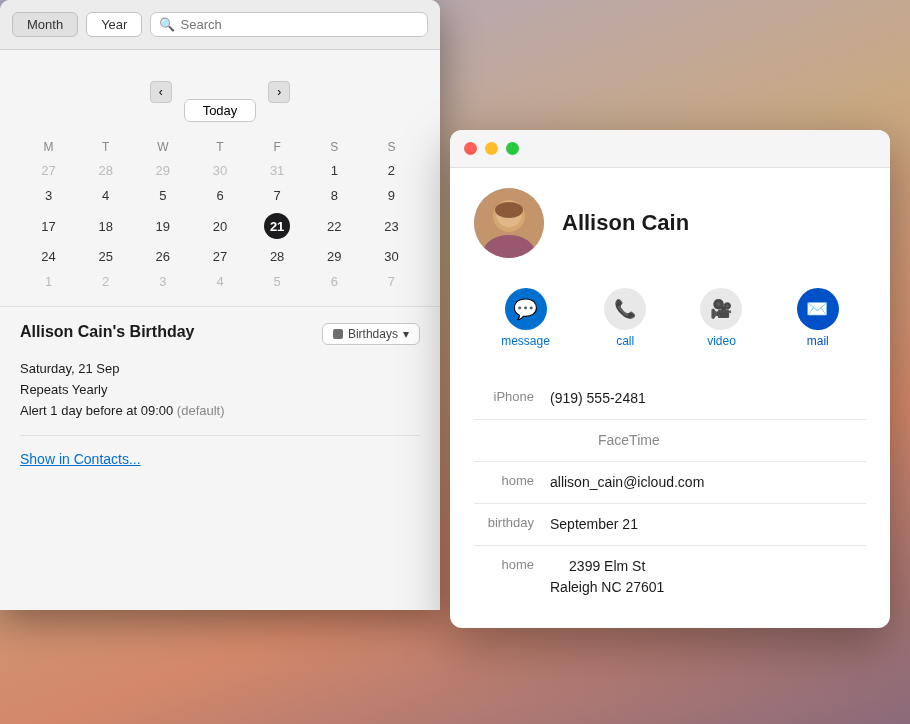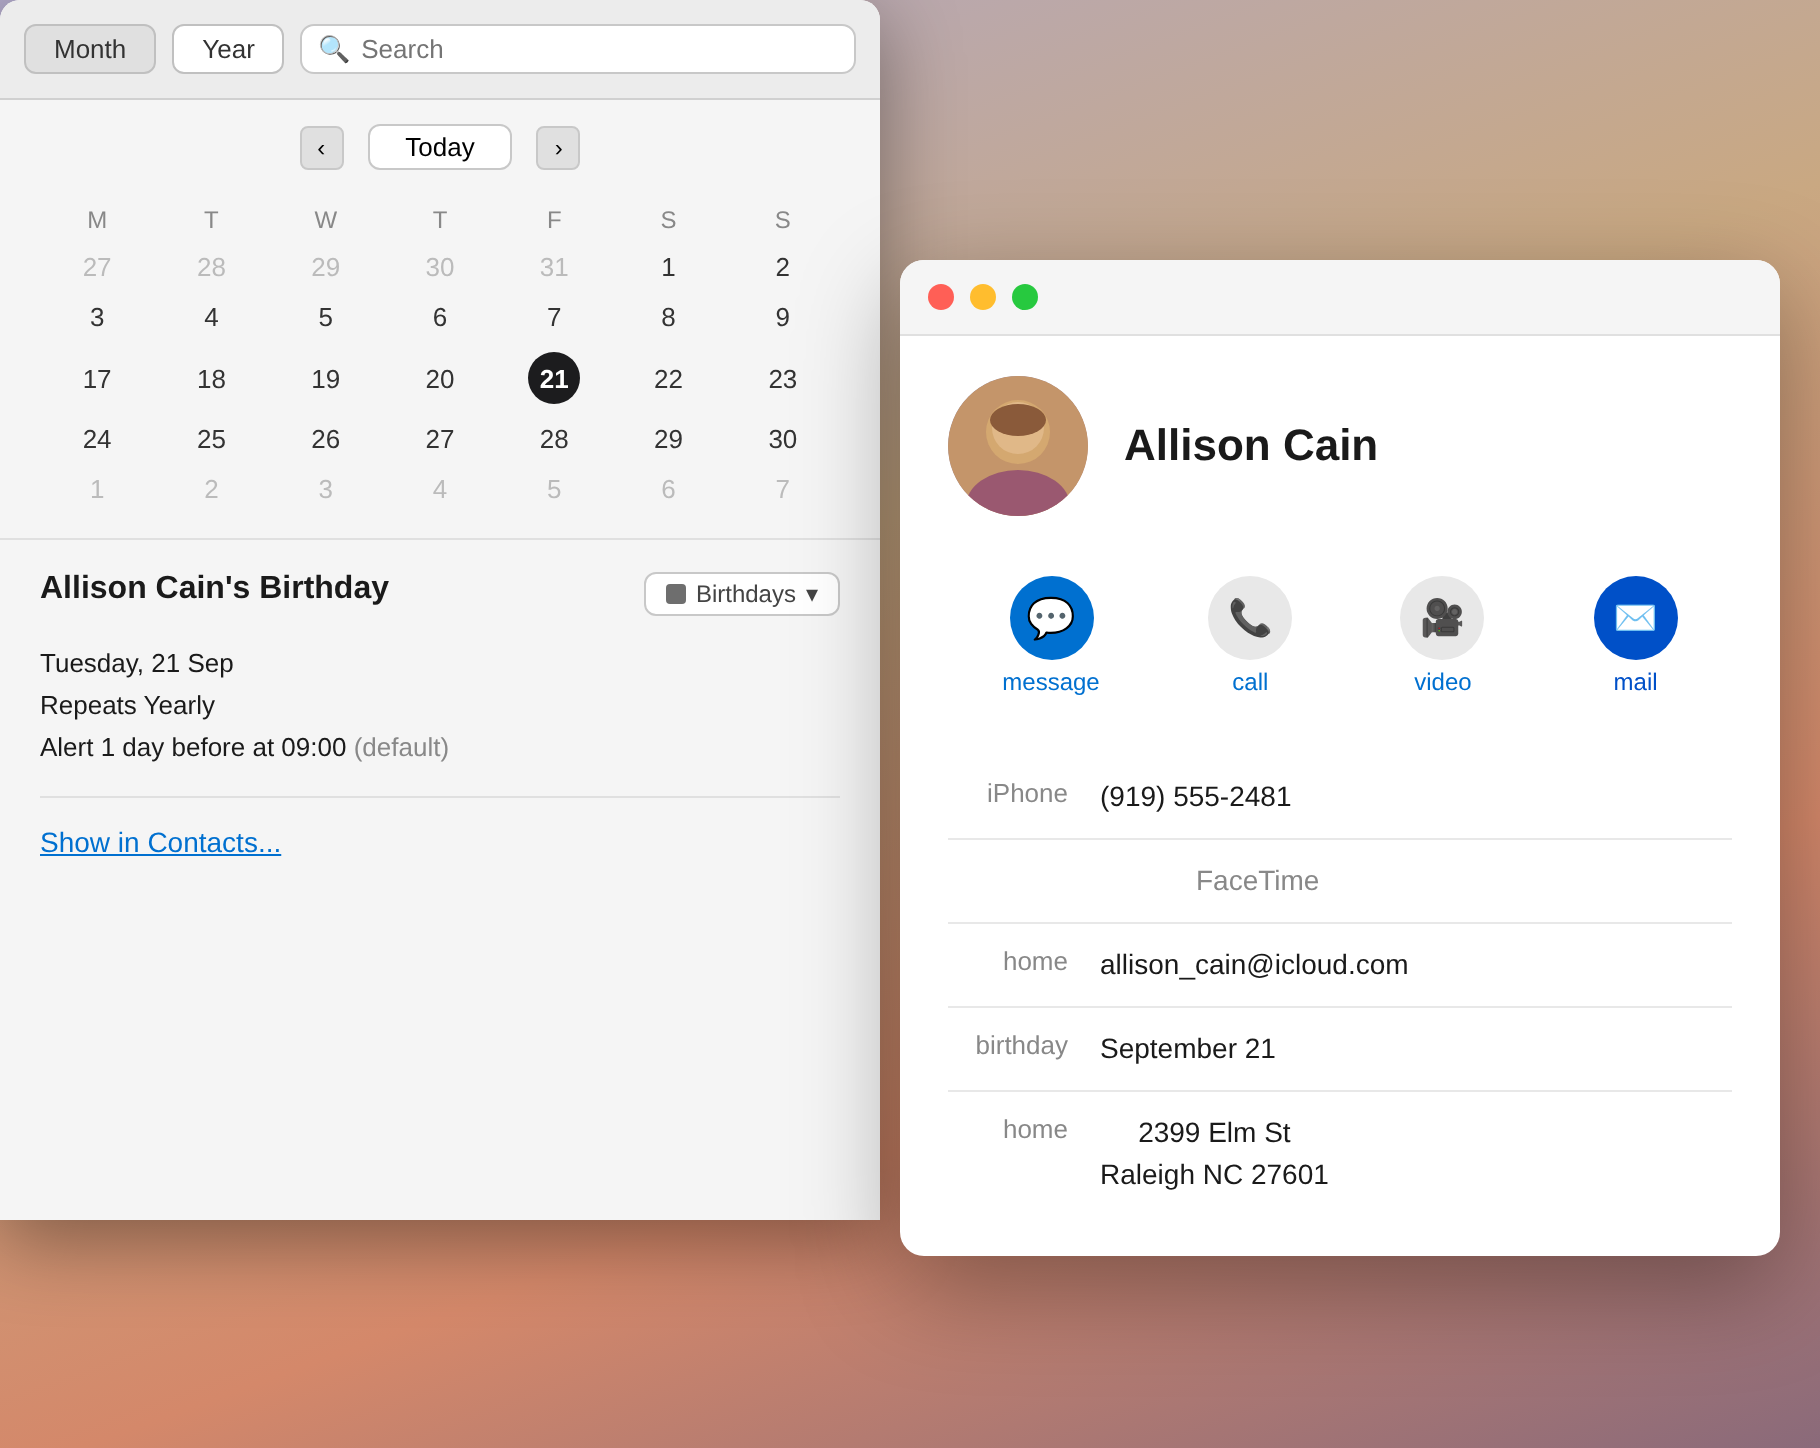--- a/index.html
+++ b/index.html
@@ -94,20 +94,21 @@
       cursor: pointer;
       font-size: 12px;
     }
     .today-btn {
       background: #fff;
       border: 1px solid #c8c8c8;
       border-radius: 6px;
       padding: 3px 18px;
       font-size: 13px;
       cursor: pointer;
+      margin-top: 37px;
     }
 
     .cal-grid {
       width: 100%;
     }
     .cal-grid table {
       width: 100%;
       border-collapse: collapse;
     }
     .cal-grid th {
@@ -409,21 +410,21 @@
   <div class="event-panel">
     <div class="event-header">
       <div class="event-title">Allison Cain's Birthday</div>
       <div class="cal-badge">
         <span class="cal-dot"></span>
         <span>Birthdays</span>
         <span>▾</span>
       </div>
     </div>
     <div class="event-detail">
-      <div>Tuesday, 21 Sep</div>
+      <div>Saturday, 21 Sep</div>
       <div>Repeats Yearly</div>
       <div><span>Alert 1 day before at 09:00</span> <span style="color:#888">(default)</span></div>
     </div>
     <hr class="divider-line">
     <a class="show-contacts-link">Show in Contacts...</a>
   </div>
 </div>
 
 <div class="contact-window">
   <div class="contact-titlebar">

